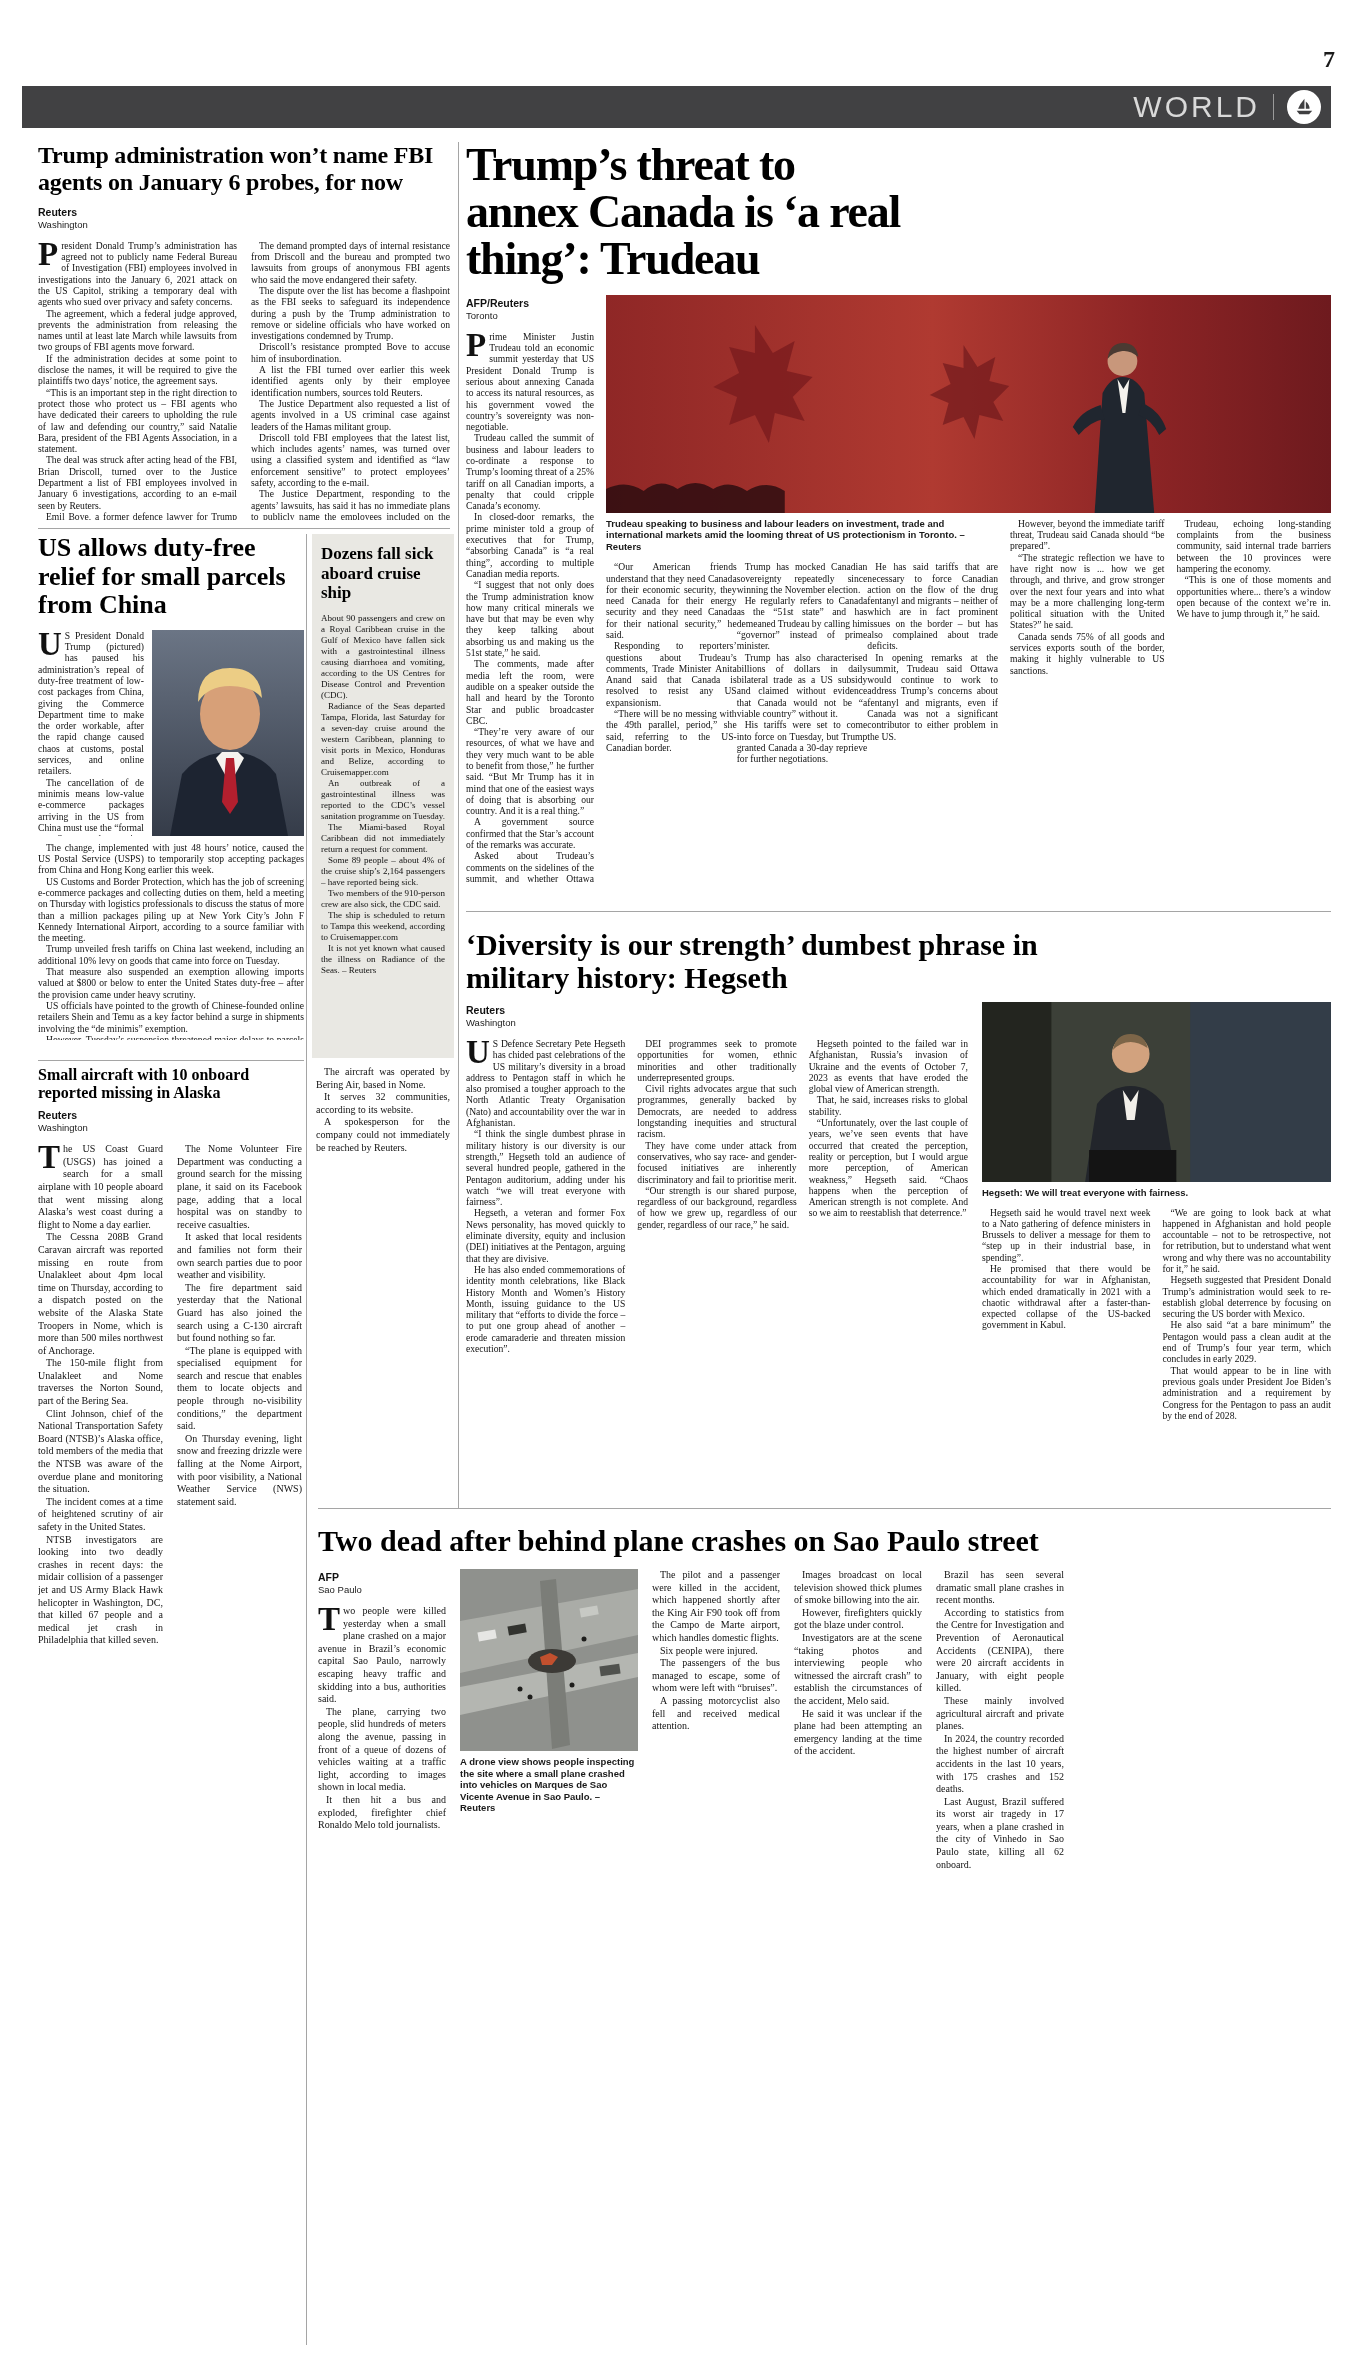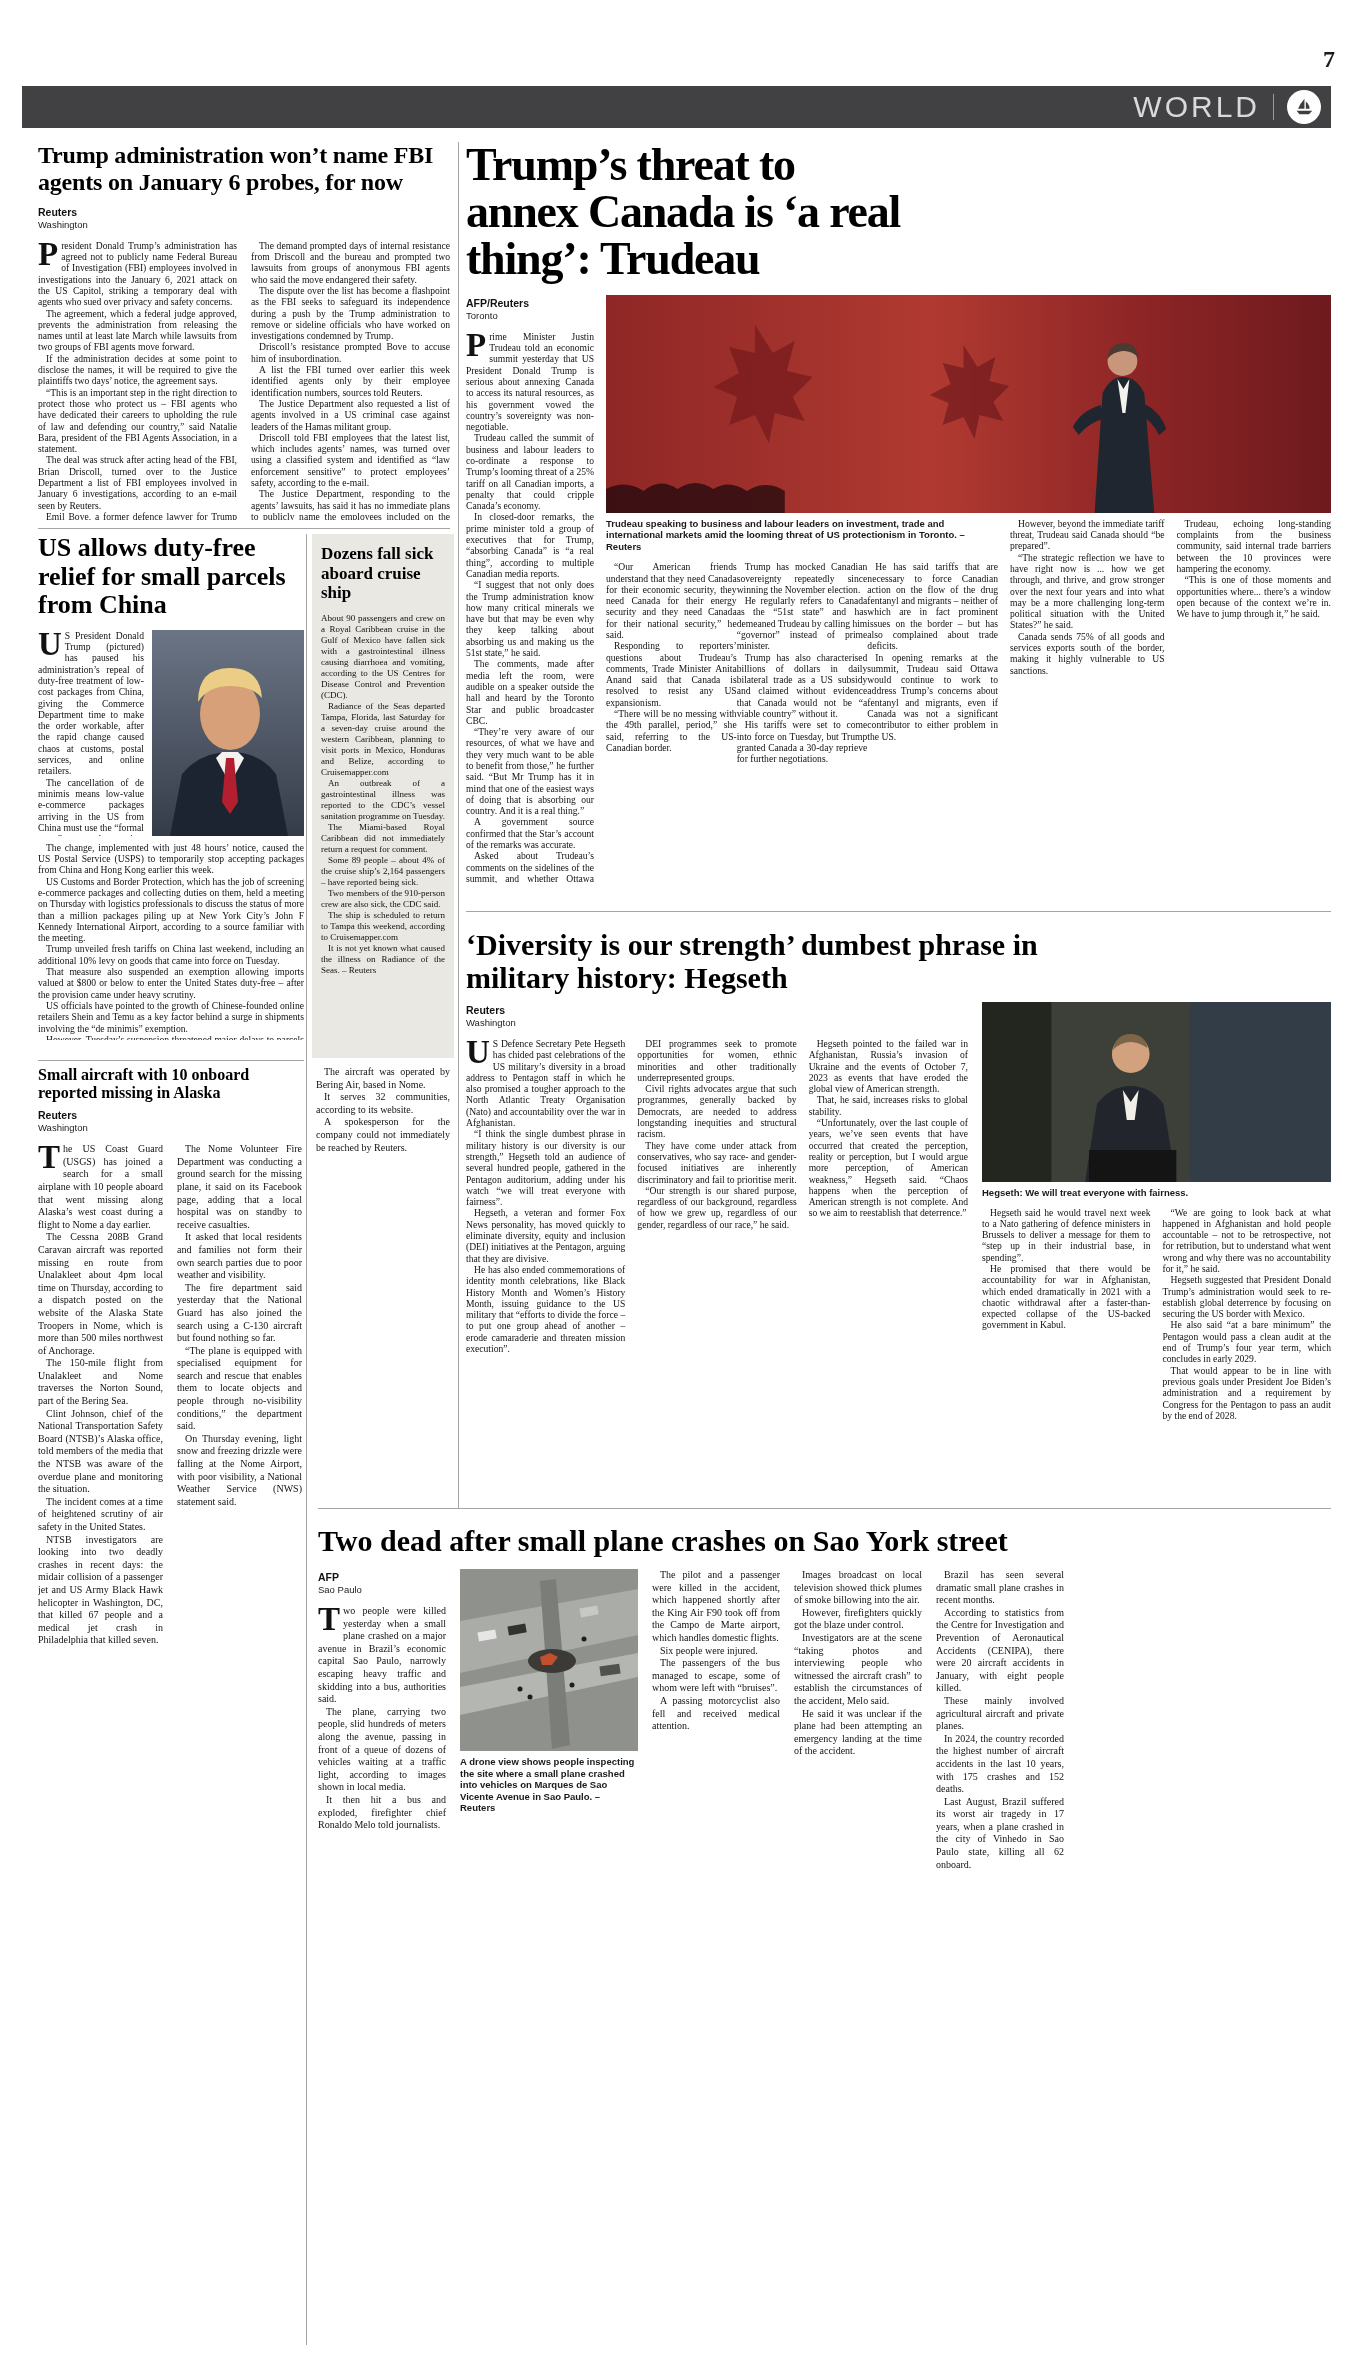--- a/index.html
+++ b/index.html
@@ -376,21 +376,21 @@
       </div>
       <div class="col a-col3">
           <p>The aircraft was operated by Bering Air, based in Nome.</p>
           <p>It serves 32 communities, according to its website.</p>
           <p>A spokesperson for the company could not immediately be reached by Reuters.</p>
         </div>
     </div>
   </article>
 
   <article class="art" id="saopaulo" style="left:318px; top:1514px; width:1013px; height:826px;">
-    <h2 class="s-head">Two dead after small plane crashes on Sao York street</h2>
+    <h2 class="s-head">Two dead after behind plane crashes on Sao Paulo street</h2>
     <div class="s-grid">
       <div class="s-col1">
         <div class="byline">
           <span class="src">AFP</span>
           <span class="loc">Sao Paulo</span>
         </div>
         <div class="col dc">
             <p>Two people were killed yesterday when a small plane crashed on a major avenue in Brazil’s economic capital Sao Paulo, narrowly escaping heavy traffic and skidding into a bus, authorities said.</p>
             <p>The plane, carrying two people, slid hundreds of meters along the avenue, passing in front of a queue of dozens of vehicles waiting at a traffic light, according to images shown in local media.</p>
             <p>It then hit a bus and exploded, firefighter chief Ronaldo Melo told journalists.</p>

